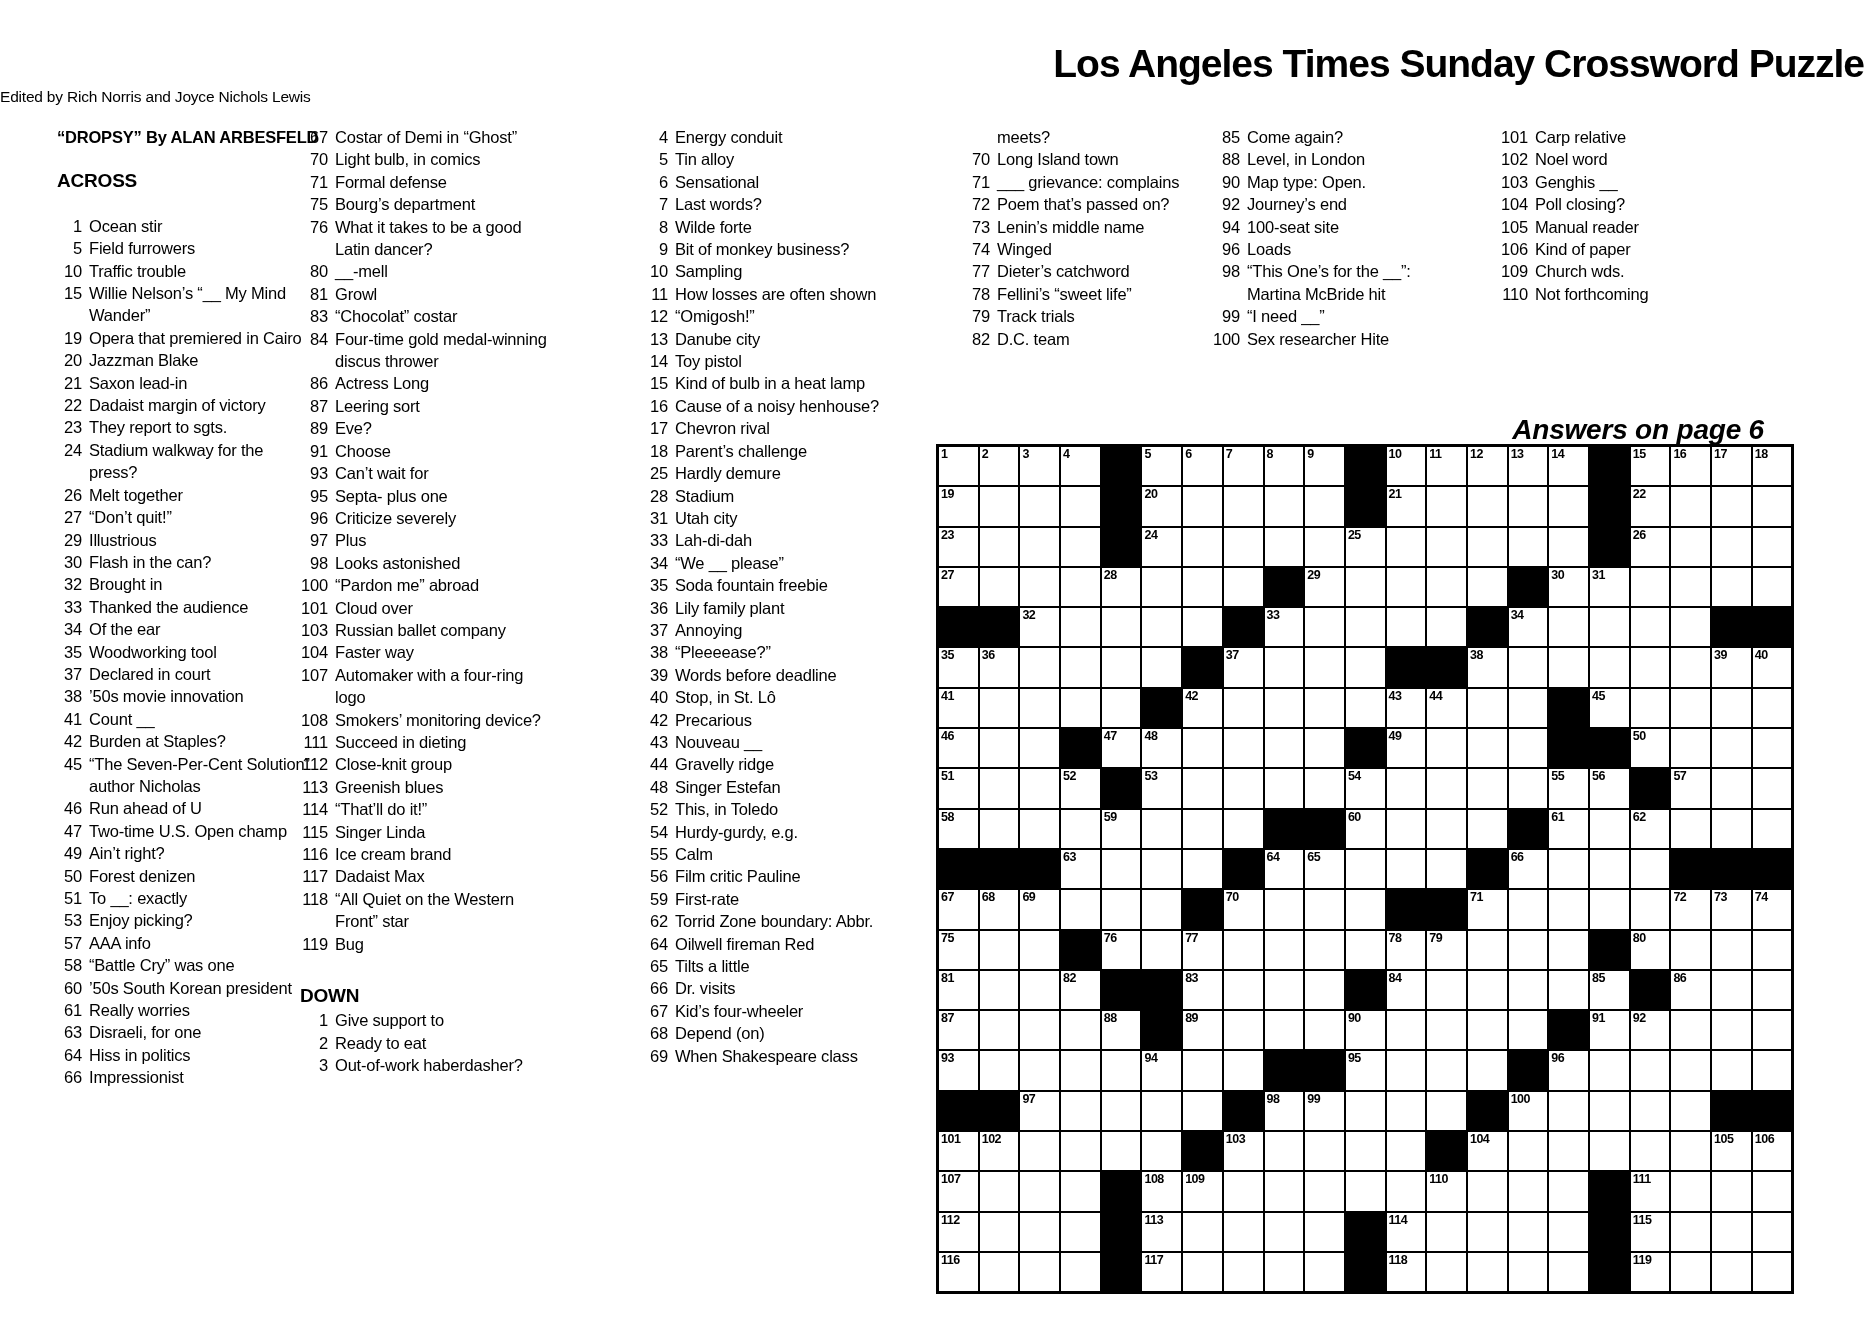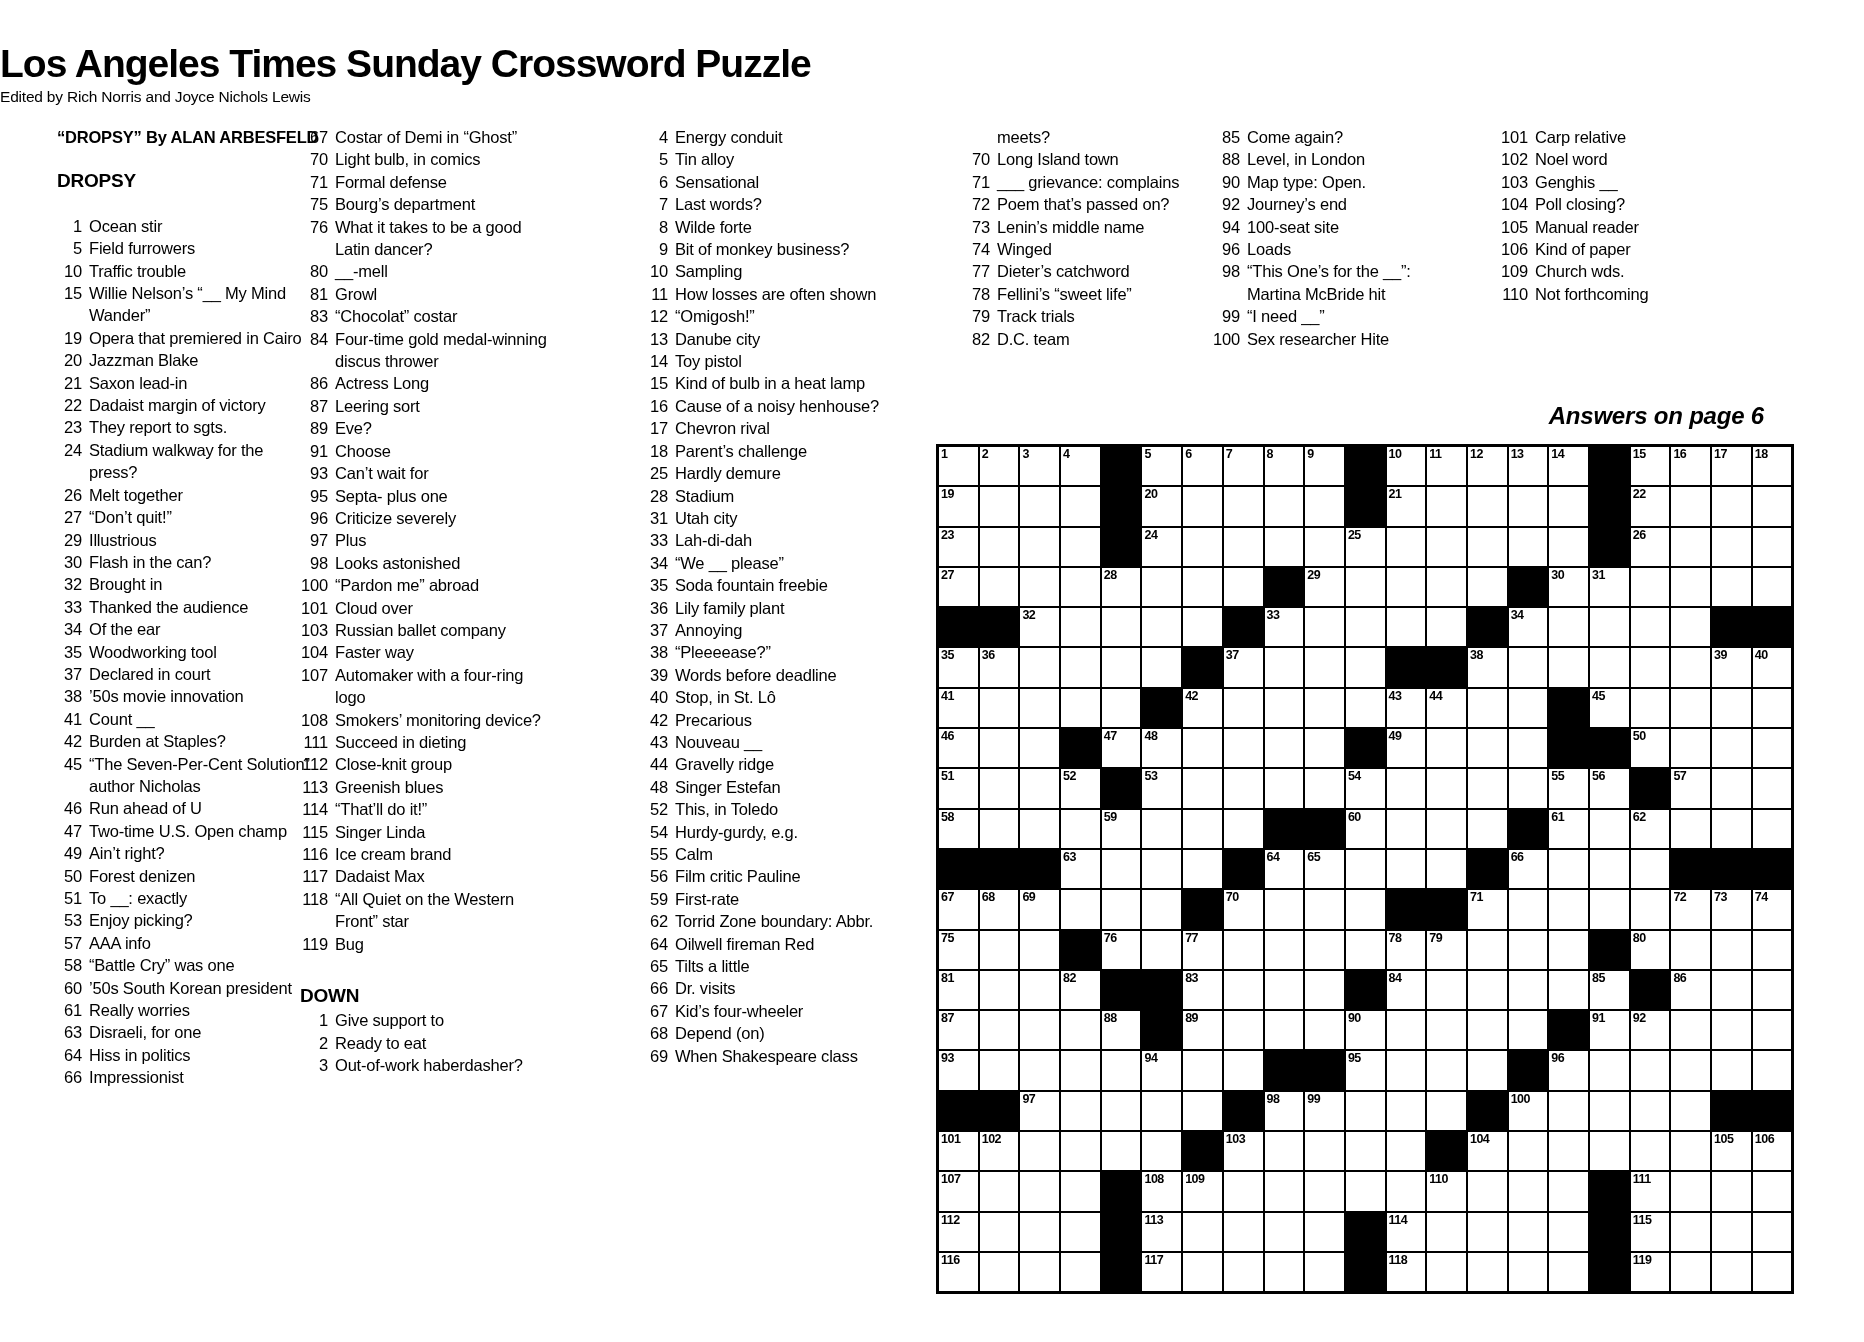--- a/index.html
+++ b/index.html
@@ -1,21 +1,21 @@
 <!DOCTYPE html>
 <html><head>
 <meta charset="utf-8">
 <style>
   html,body{margin:0;padding:0;}
   body{
     width:1864px;height:1342px;background:#ffffff;color:#000;
     font-family:"Liberation Sans", sans-serif;position:relative;overflow:hidden;
   }
   .title{
-    position:absolute;top:42px;left:0;width:100%;text-align:left;
+    position:absolute;top:42px;left:0;width:100%;text-align:right;
     font-size:39px;font-weight:bold;letter-spacing:-1px;
   }
   .subtitle{
     position:absolute;top:88px;left:0;width:100%;text-align:left;
     font-size:15.5px;letter-spacing:-0.2px;
   }
   .clue-col{
     position:absolute;top:126px;font-size:16.5px;line-height:22.4px;
     letter-spacing:-0.2px;
   }
@@ -25,43 +25,43 @@
   #col-3{left:950px; --nw:40px;}
   #col-4{left:1190px;--nw:50px;}
   #col-5{left:1470px;--nw:58px;}
   .byline{font-weight:bold;margin-bottom:22px;white-space:pre;}
   .section-header{font-weight:bold;font-size:19px;margin-bottom:22px;}
   .down-gap{margin-top:30px;margin-bottom:2px;}
   .clue-row{display:flex;}
   .clue-num{flex:0 0 var(--nw);width:var(--nw);text-align:right;padding-right:7px;box-sizing:content-box;}
   .clue-text{white-space:pre;}
   .answers-note{
-    position:absolute;top:402px;right:100px;
-    font-size:24px;font-weight:bold;font-style:italic;letter-spacing:-0.2px;
+    position:absolute;top:414px;right:100px;
+    font-size:28px;font-weight:bold;font-style:italic;letter-spacing:-0.2px;
   }
   #grid{
     position:absolute;left:936px;top:444px;background:#000;border:3px solid #000;
     display:grid;grid-template-columns:repeat(21,38.7px);grid-template-rows:repeat(21,38.3px);gap:2px;
   }
   .cell{background:#fff;position:relative;}
   .cell.black{background:#000;}
   .cell-num{
     position:absolute;top:0;left:2px;font-size:12.5px;font-weight:bold;
     letter-spacing:-0.5px;
   }
 </style>
 </head>
 <body>
 
 <div class="title">Los Angeles Times Sunday Crossword Puzzle</div>
 <div class="subtitle">Edited by Rich Norris and Joyce Nichols Lewis</div>
 
 <div class="clue-col" id="col-0">
     <div class="byline">“DROPSY” By ALAN ARBESFELD</div>
-    <div class="section-header">DROPSY</div>
+    <div class="section-header">ACROSS</div>
     <div class="clue-row">
       <span class="clue-num">1</span>
       <span class="clue-text">Ocean stir</span>
     </div>
     <div class="clue-row">
       <span class="clue-num">5</span>
       <span class="clue-text">Field furrowers</span>
     </div>
     <div class="clue-row">
       <span class="clue-num">10</span>

